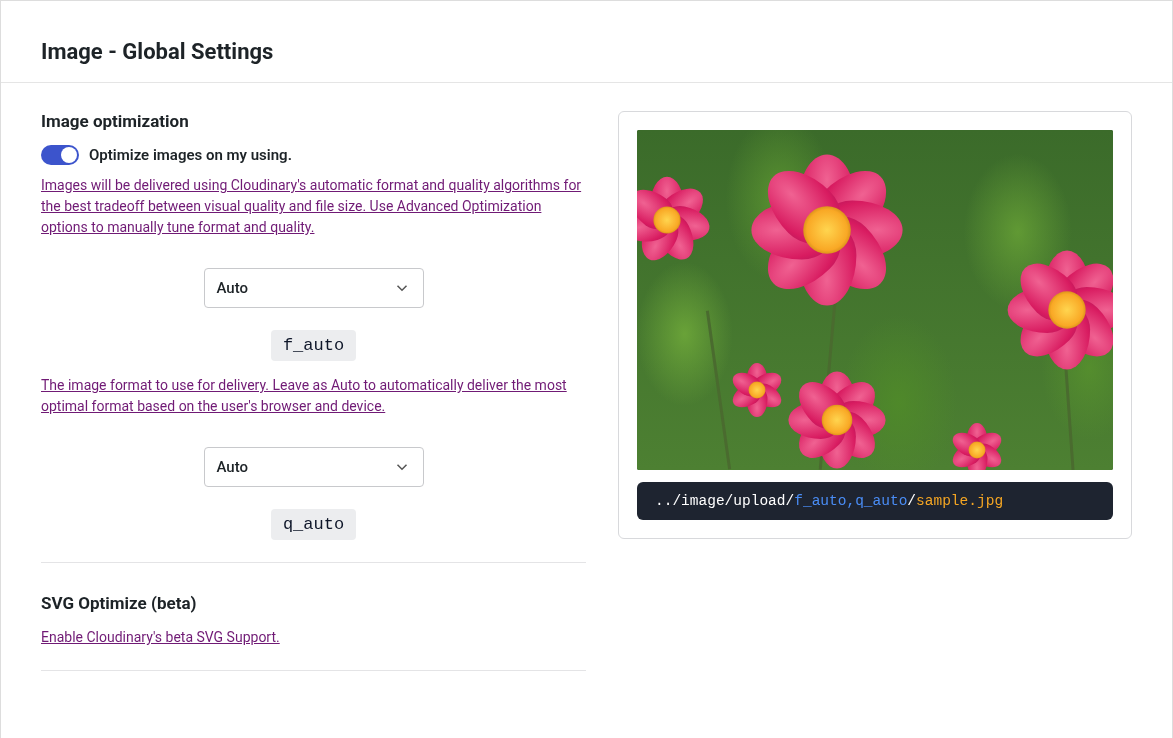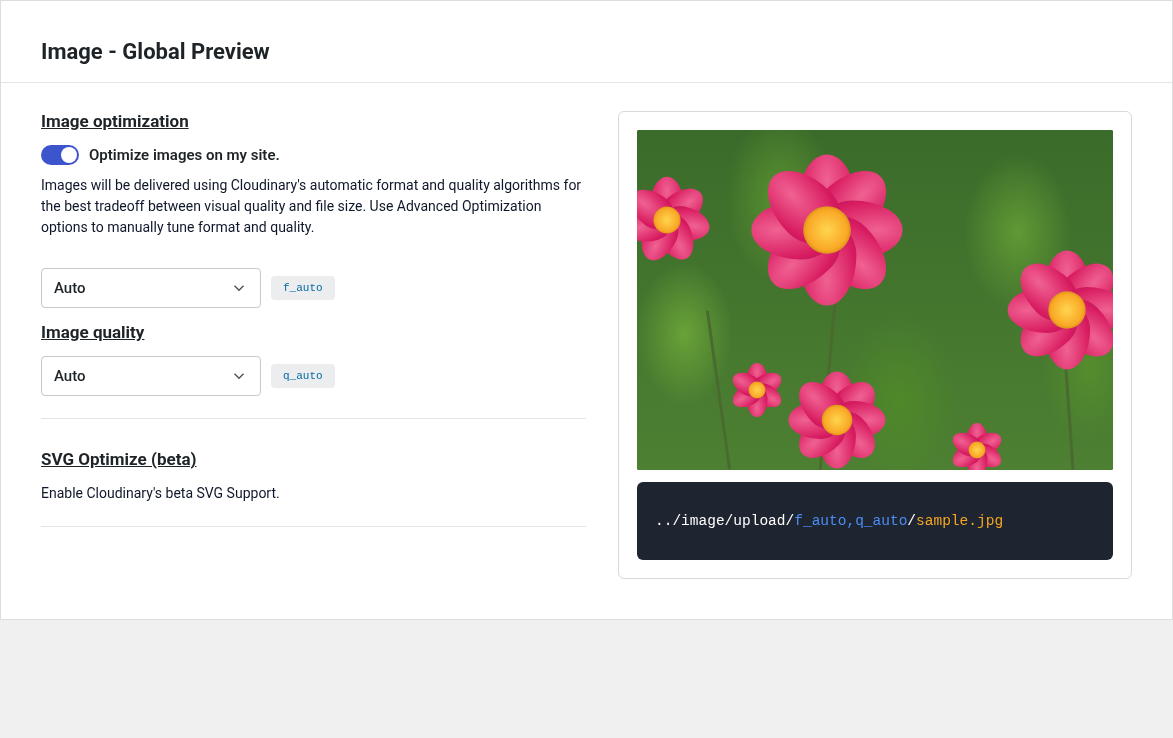--- a/index.html
+++ b/index.html
@@ -32,21 +32,20 @@
     flex: 0 0 545px;
   }
   .right {
     flex: 1;
   }
   .section-title {
     font-size: 17px;
     font-weight: 700;
     color: #1d2327;
     margin-bottom: 14px;
-    text-decoration: underline;
   }
   .toggle-row {
     display: flex;
     align-items: center;
     gap: 10px;
     margin-bottom: 10px;
   }
   .toggle {
     position: relative;
     width: 38px;
@@ -67,28 +66,30 @@
     border-radius: 50%;
   }
   .toggle-label {
     font-weight: 600;
     font-size: 15px;
     color: #1d2327;
   }
   .desc {
     font-size: 14px;
     line-height: 1.5;
-    color: #0f172a;
+    color: #701a75;
     margin-bottom: 30px;
+    text-decoration: underline;
   }
   .field-row {
     display: flex;
     align-items: center;
-    gap: 10px;
+    gap: 22px;
     margin-bottom: 14px;
+    flex-direction: column;
   }
   .select {
     display: flex;
     align-items: center;
     justify-content: space-between;
     width: 220px;
     height: 40px;
     border: 1px solid #c8c9cc;
     border-radius: 4px;
     padding: 0 12px;
@@ -99,23 +100,23 @@
   }
   .select svg {
     width: 18px;
     height: 18px;
     stroke: #555;
     stroke-width: 2;
     fill: none;
   }
   .code-tag {
     background: #ecedef;
-    color: #0369a1;
+    color: #0f172a;
     font-family: Consolas, "Courier New", monospace;
-    font-size: 11px;
+    font-size: 17px;
     padding: 6px 12px;
     border-radius: 4px;
   }
   .hr {
     border: none;
     border-top: 1px solid #e4e4e6;
     margin: 22px 0 30px;
   }
   .preview-box {
     border: 1px solid #d8d9dc;
@@ -133,21 +134,21 @@
     height: 340px;
     border-radius: 2px;
     background: #2a4a1f;
     position: relative;
     overflow: hidden;
     margin-bottom: 12px;
   }
   .url-bar {
     background: #1e2430;
     border-radius: 6px;
-    padding: 31px 18px;
+    padding: 11px 18px;
     font-family: Consolas, "Courier New", monospace;
     font-size: 14.5px;
     color: #fff;
   }
   .url-path { color: #fff; }
   .url-params { color: #4a8df6; }
   .url-file { color: #f5a623; }
 
   
   .leaf-bg {
@@ -195,44 +196,44 @@
     position: absolute;
     width: 3px;
     background: #4a6b2f;
   }
 </style>
 </head>
 <body>
 
 <div class="page">
   <div class="page-header">
-    <h1>Image - Global Preview</h1>
+    <h1>Image - Global Settings</h1>
   </div>
 
   <div class="content">
     <div class="left">
 
       <div class="section-title">Image optimization</div>
       <div class="toggle-row">
         <div class="toggle"></div>
-        <div class="toggle-label">Optimize images on my site.</div>
+        <div class="toggle-label">Optimize images on my using.</div>
       </div>
       <div class="desc">Images will be delivered using Cloudinary's automatic format and quality algorithms for the best tradeoff between visual quality and file size. Use Advanced Optimization options to manually tune format and quality.</div>
 
       <div class="field-row">
         <div class="select">
           <span>Auto</span>
           <svg viewBox="0 0 24 24">
               <polyline points="6 9 12 15 18 9"></polyline>
             </svg>
         </div>
         <span class="code-tag">f_auto</span>
       </div>
-
-      <div class="section-title">Image quality</div>
+      <div class="desc">The image format to use for delivery. Leave as Auto to automatically deliver the most optimal format based on the user's browser and device.</div>
+
       <div class="field-row">
         <div class="select">
           <span>Auto</span>
           <svg viewBox="0 0 24 24">
               <polyline points="6 9 12 15 18 9"></polyline>
             </svg>
         </div>
         <span class="code-tag">q_auto</span>
       </div>
 

